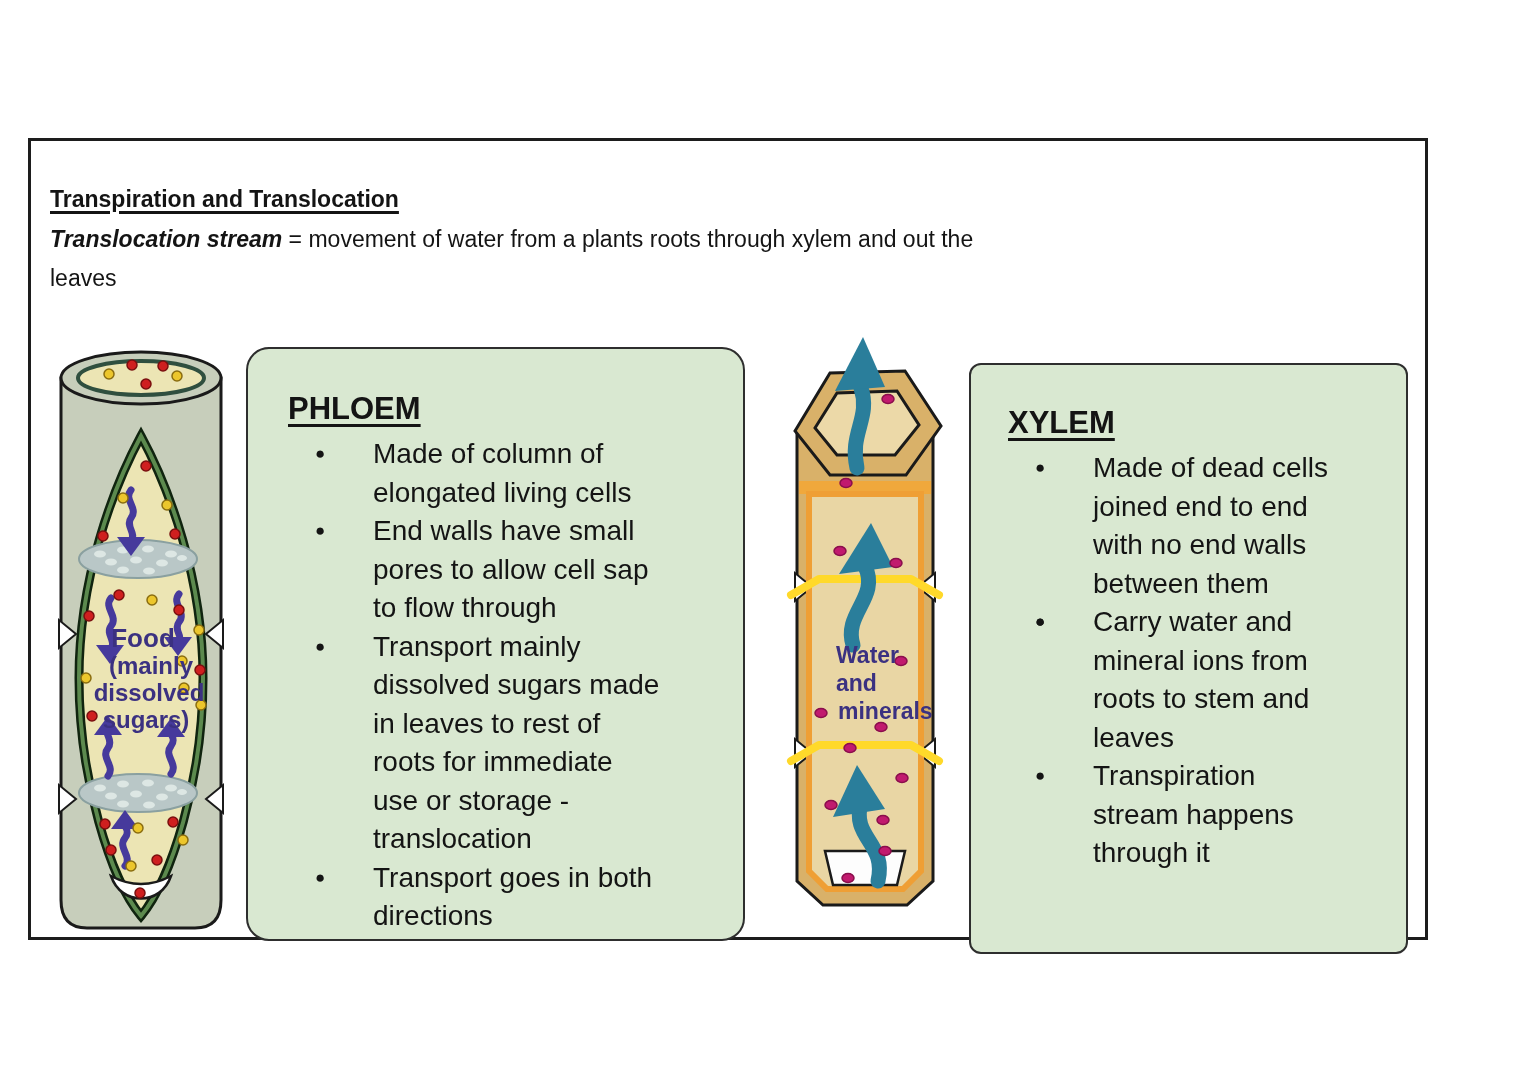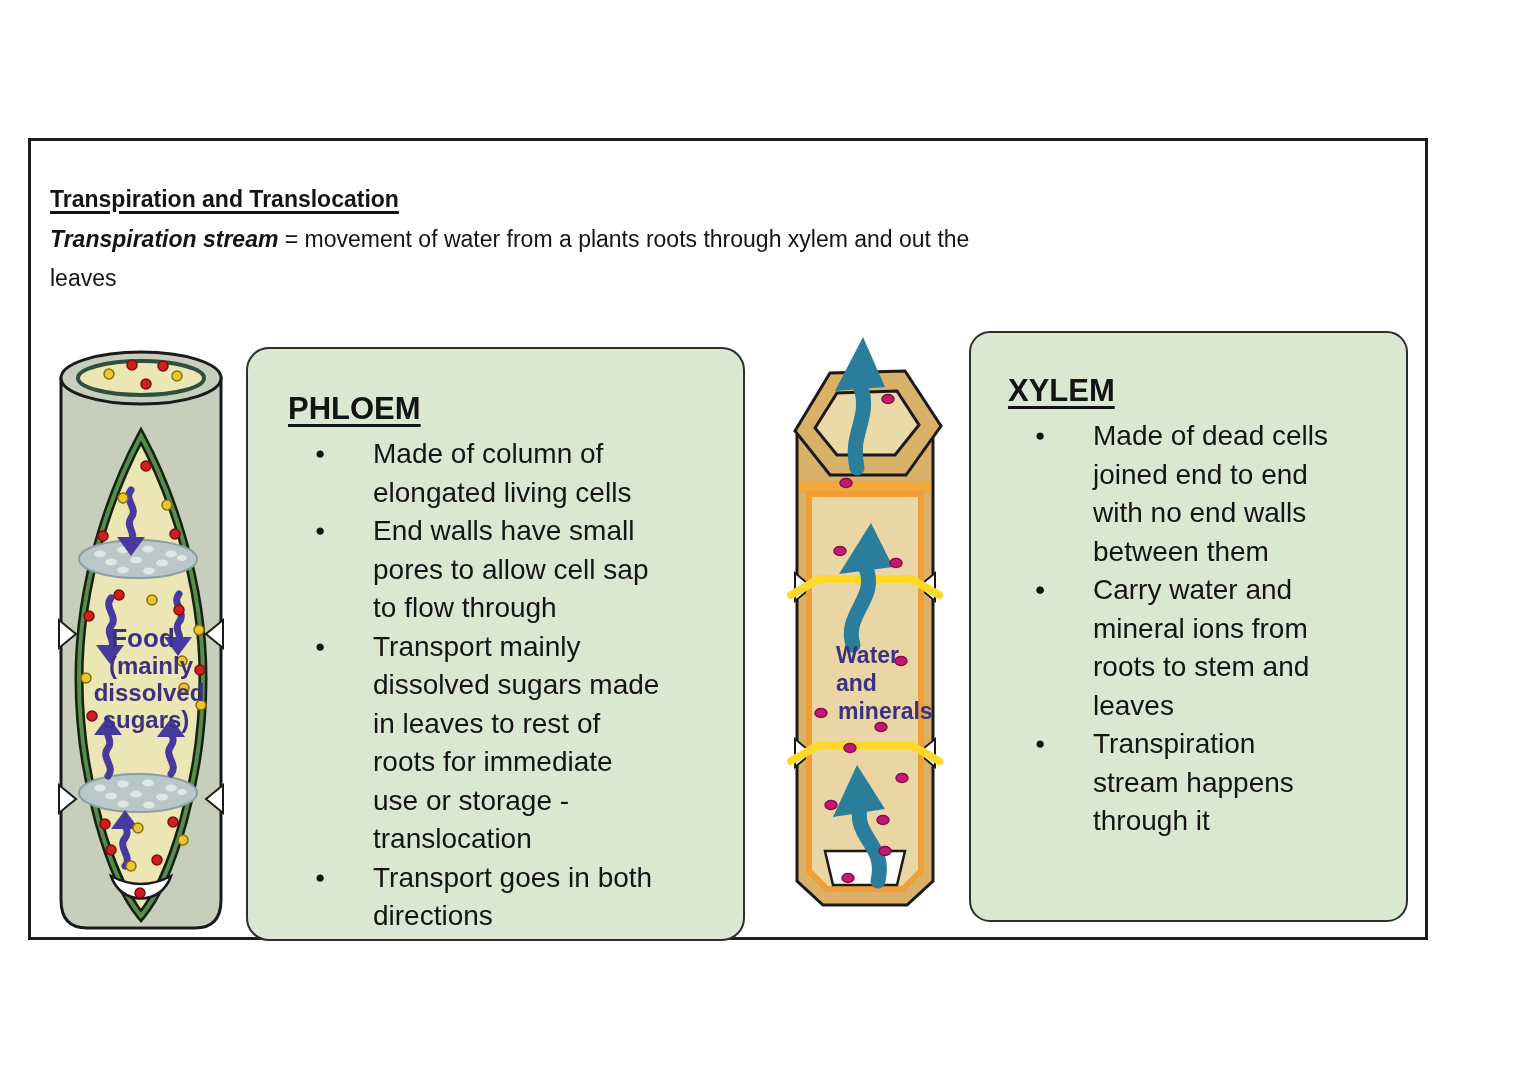--- a/index.html
+++ b/index.html
@@ -20,21 +20,21 @@
     font-weight:700;text-decoration:underline;text-decoration-thickness:3px;text-underline-offset:4px;
   }
   .def{white-space:pre-line;}
   .term{font-weight:700;font-style:italic;}
   
   .panel{
     position:absolute;background:#d9e8d1;border:2px solid #2e2e2e;
     box-sizing:border-box;
   }
   .panel.phloem{left:215px;top:206px;width:499px;height:594px;border-radius:23px;padding:38px 24px 0 40px;}
-  .panel.xylem{left:938px;top:190px;width:439px;height:591px;border-radius:21px;padding:36px 20px 0 37px;}
+  .panel.xylem{left:938px;top:222px;width:439px;height:591px;border-radius:12px;padding:36px 20px 0 37px;}
   .panel h2{
     margin:0 0 4px 0;font-size:31px;line-height:44px;font-weight:700;
     text-decoration:underline;text-decoration-thickness:3px;text-underline-offset:5px;
   }
   .panel ul{list-style:none;margin:0;padding:0 0 0 85px;}
   .panel li{position:relative;font-size:28px;line-height:38.5px;}
   .panel li .marker{
     position:absolute;left:-58px;top:0;font-size:17px;line-height:38.5px;
   }
   .panel li .li-text{white-space:pre-line;text-align:center;}
@@ -46,21 +46,21 @@
     font-family:"Liberation Sans",sans-serif;font-weight:700;fill:#3b3181;
   }
 </style>
 </head>
 <body>
 
 <div class="frame">
 
   <div class="header">
     <div class="doc-title">Transpiration and Translocation</div>
-    <div class="def"><span class="term">Transpiration stream</span><span> = movement of water from a plants roots through xylem and out the
+    <div class="def"><span class="term">Translocation stream</span><span> = movement of water from a plants roots through xylem and out the
 leaves</span></div>
   </div>
 
   <svg class="diagram phloem-svg" width="176" height="595" viewBox="0 0 176 595">
 
     <path d="M8,30 L8,552 Q8,580 34,580 L142,580 Q168,580 168,552 L168,30 Z" fill="#c7cebb" stroke="#1a1a1a" stroke-width="3"></path>
 
     <g fill="#ffffff" stroke="#1a1a1a" stroke-width="2">
       <polygon points="6,272 6,300 23,286"></polygon>
       <polygon points="170,272 170,300 153,286"></polygon>

